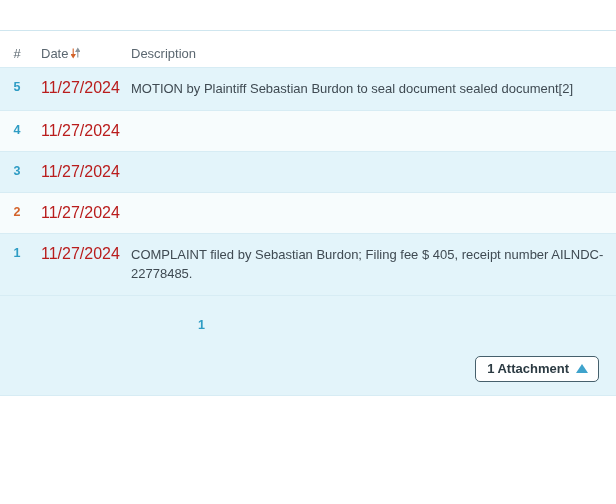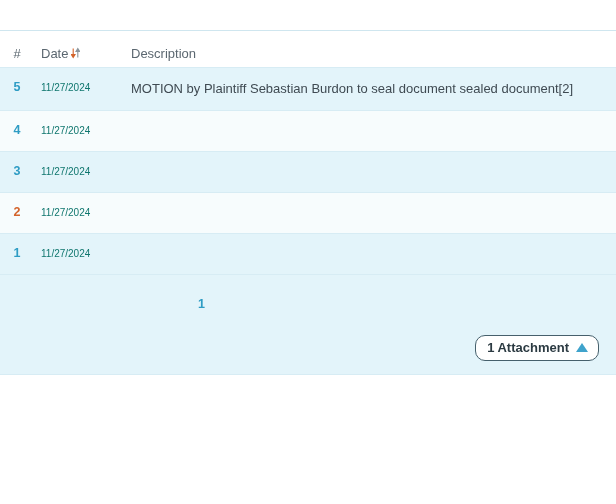--- a/index.html
+++ b/index.html
@@ -120,22 +120,22 @@
 
   .cell-num {
     font-size: 12.5px;
     font-weight: bold;
     color: #2e9cc4;
     line-height: 17px;
   }
   .cell-num.accent-orange { color: #d3642c; }
 
   .cell-date {
-    font-size: 10px;
-    color: #0f766e;
+    font-size: 16px;
+    color: #b91c1c;
     line-height: 17px;
     white-space: nowrap;
   }
 
   .cell-desc {
     font-size: 13px;
     color: #3f4a52;
     line-height: 19px;
   }
 
@@ -168,21 +168,21 @@
     display: flex;
     justify-content: flex-end;
     padding: 18px 17px 13px 0;
   }
   .attach-btn {
     display: inline-flex;
     align-items: center;
     gap: 7px;
     background: #ffffff;
     border: 1px solid #46606c;
-    border-radius: 10px;
+    border-radius: 5px;
     padding: 4px 10px 5px 11px;
     font-size: 13px;
     font-weight: bold;
     color: #2b3a42;
     cursor: pointer;
     line-height: 15px;
   }
   .caret-up {
     width: 0;
     height: 0;
@@ -245,20 +245,21 @@
       </div>
 
       <div class="trow band-b">
         <div class="cell-num col-num accent-orange">2</div>
         <div class="cell-date col-date">11/27/2024</div>
       </div>
 
       <div class="trow band-a">
         <div class="cell-num col-num">1</div>
         <div class="cell-date col-date">11/27/2024</div>
+        <div class="cell-desc col-desc">COMPLAINT filed by Sebastian Burdon; Filing fee $ 405, receipt number AILNDC-22778485.</div>
       </div>
 
       <div class="attach-block">
         <div class="attach-row">
           <div class="attach-num">1</div>
         </div>
         <div class="attach-btn-wrap">
           <button class="attach-btn">
             <span>1 Attachment</span>
             <span class="caret-up"></span>

